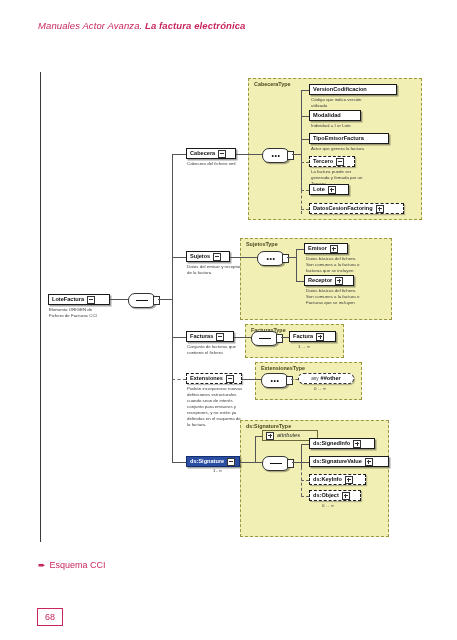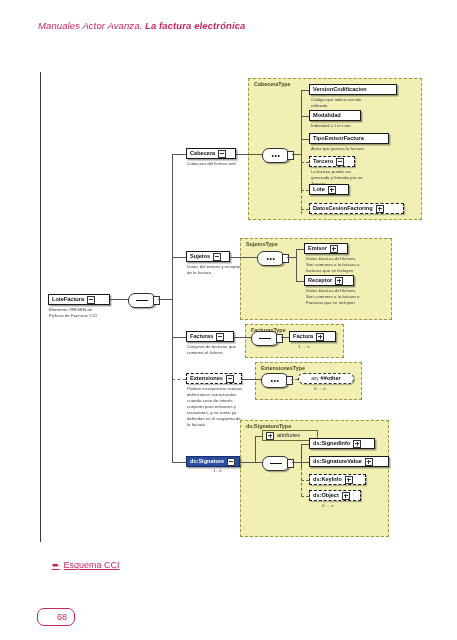--- a/index.html
+++ b/index.html
@@ -93,30 +93,30 @@
     position:absolute;font-size:4.4px;color:#3a3a3a;line-height:1.35;
     white-space:pre-line;
   }
   
   .card{
     position:absolute;font-size:4.4px;color:#333;letter-spacing:.3px;
   }
 
   
   #caption{
-    position:absolute;left:52px;top:560px;
-    font-size:9px;color:#c8275e;white-space:nowrap;text-decoration:underline;
+    position:absolute;left:38px;top:560px;
+    font-size:9px;color:#c8275e;white-space:nowrap;
   }
   #caption .arrow{margin-right:4px;font-size:9px;}
 
   
   #folio{
     position:absolute;left:37px;top:608px;
-    width:24px;height:16px;border:1.4px solid #c8275e;border-radius:7px;
-    display:flex;align-items:center;justify-content:center;padding-left:12px;
+    width:24px;height:16px;border:1.4px solid #c8275e;border-radius:0;
+    display:flex;align-items:center;justify-content:center;
   }
   #folio span{font-size:9px;color:#c8275e;}
 </style>
 </head>
 <body>
 
 <div id="running-head">
   <span>Manuales Actor Avanza. </span><span class="bold">La factura electrónica</span>
 </div>
 

